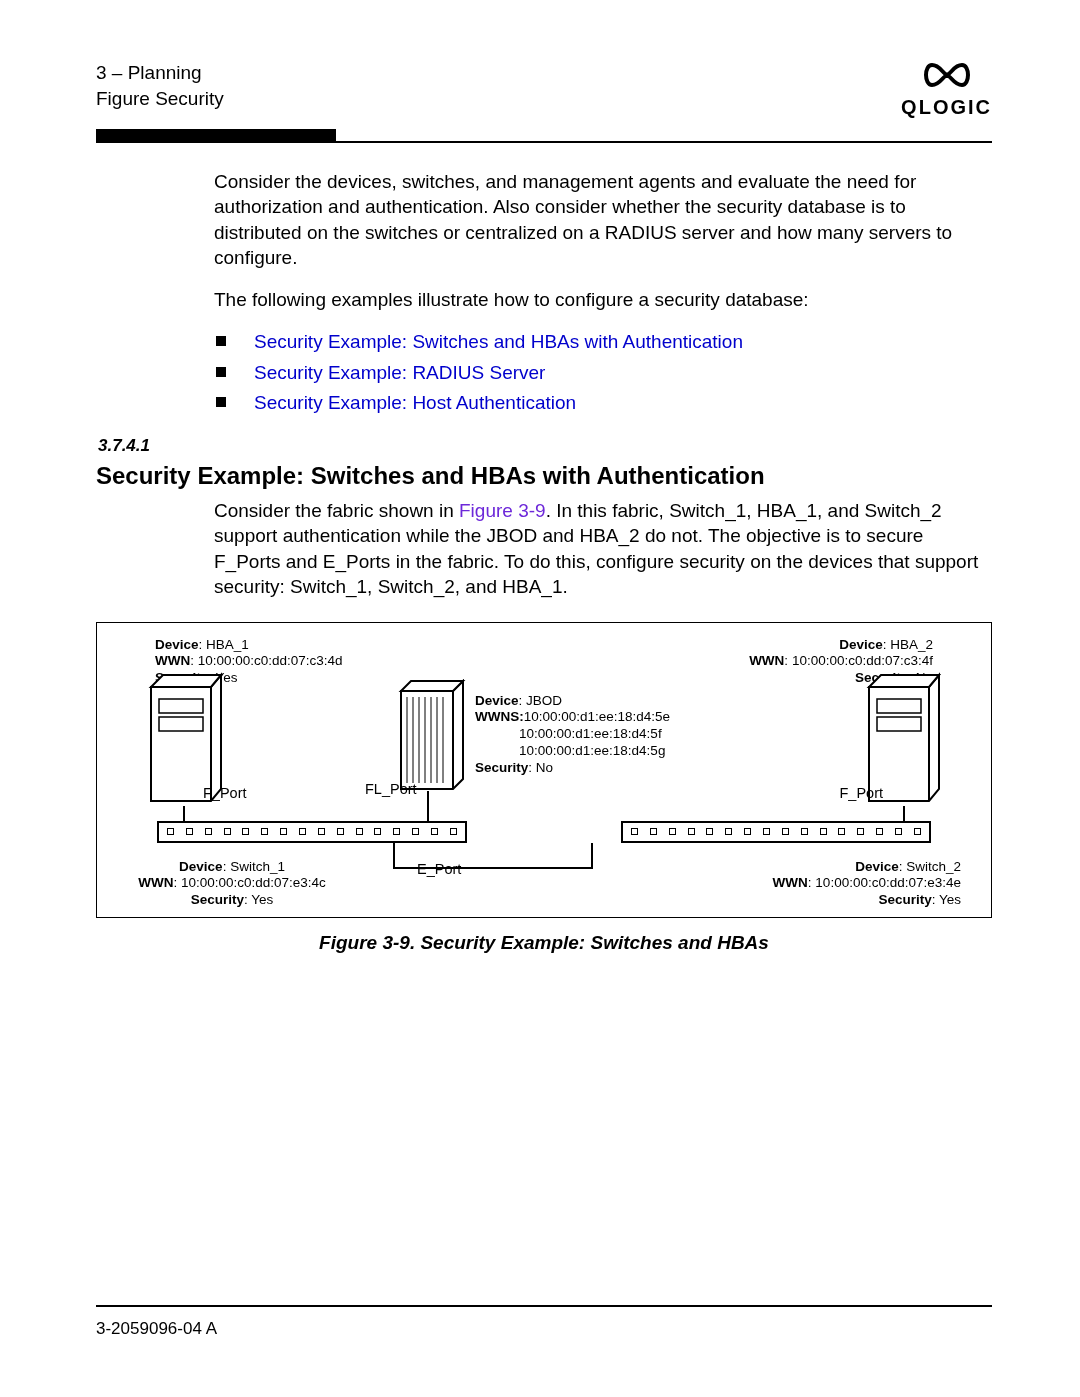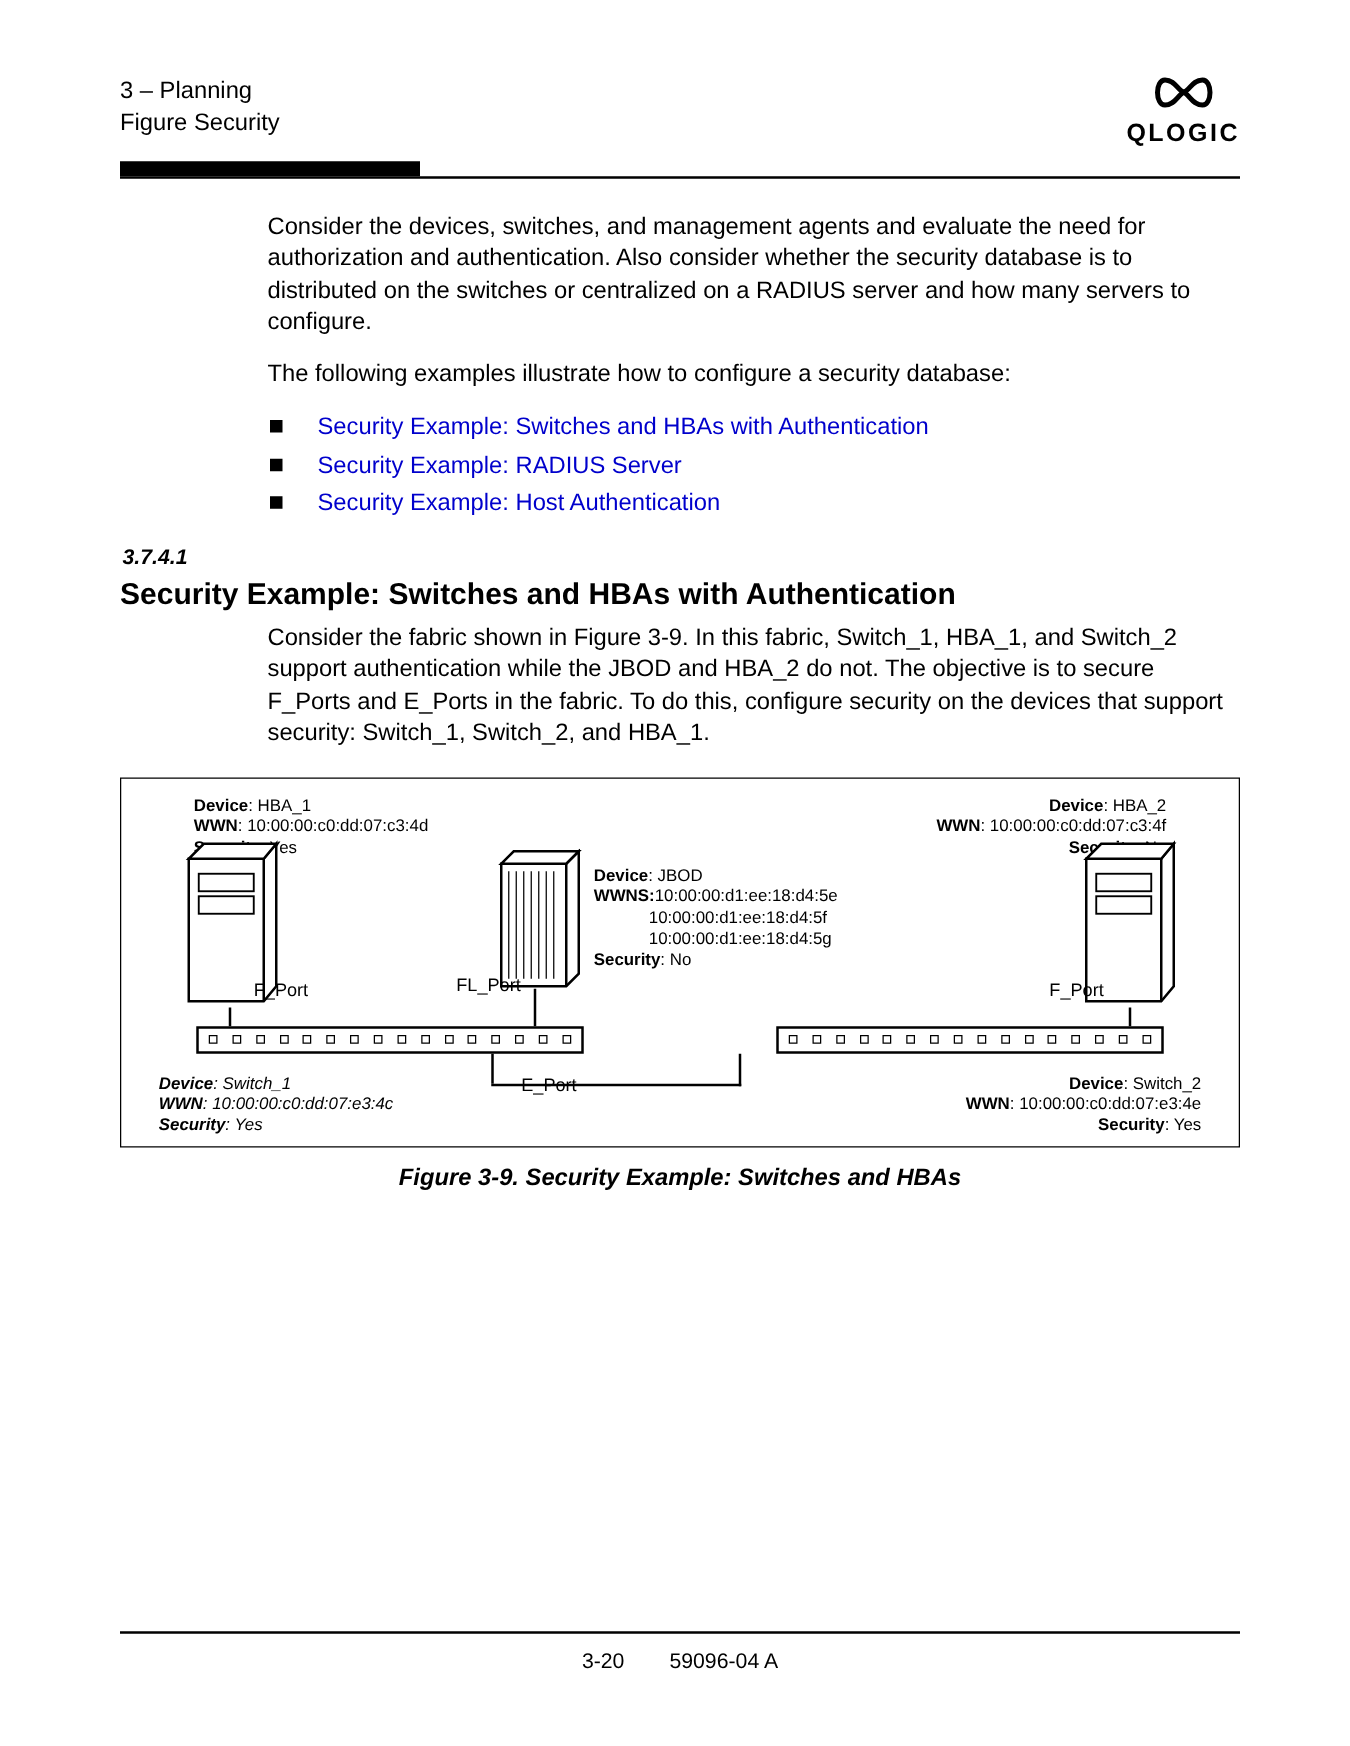--- a/index.html
+++ b/index.html
@@ -15,25 +15,25 @@
   .rule-thick { position: absolute; left: 0; top: 0; width: 240px; height: 12px; background: #000; }
   .content { margin-top: 26px; }
   .indent { margin-left: 118px; }
   .para { font-size: 19px; line-height: 1.34; margin-bottom: 16px; }
   .bullets { margin-left: 120px; }
   .bullet-row { display: flex; align-items: flex-start; font-size: 19px; line-height: 1.5; margin-bottom: 2px; }
   .sq { width: 10px; height: 10px; background: #000; margin-top: 8px; margin-right: 28px; flex: 0 0 10px; }
   .link { color: #0000cc; }
   .secnum { font-size: 17px; font-style: italic; font-weight: 700; margin-top: 18px; margin-left: 2px; }
   .h2 { font-size: 24px; font-weight: 700; margin-top: 6px; margin-bottom: 8px; }
-  .fig-link { color: #000000; }
+  .fig-link { color: #6d28d9; }
   .figure { border: 1.5px solid #000; margin-top: 22px; height: 296px; position: relative; width: 100%; }
   .caption { text-align: center; font-size: 19px; font-style: italic; font-weight: 700; margin-top: 14px; }
   .footer-rule { position: absolute; left: 96px; right: 88px; bottom: 90px; height: 2px; background: #000; }
-  .footer { position: absolute; left: 96px; right: 88px; bottom: 58px; display: flex; justify-content: center; font-size: 17px; gap: 36px; }
+  .footer { position: absolute; left: 96px; right: 88px; bottom: 58px; display: flex; justify-content: flex-start; font-size: 17px; }
   
   .flabel { position: absolute; font-size: 13.5px; line-height: 1.25; white-space: nowrap; }
   .flabel b { font-weight: 700; }
   .tower { position: absolute; width: 88px; height: 140px; }
   .tower svg, .jbod svg { width: 100%; height: 100%; }
   .jbod { position: absolute; width: 70px; height: 115px; }
   .switch { position: absolute; height: 22px; border: 2.5px solid #000; background: #fff; }
   .ports { position: absolute; inset: 4px 8px; display: flex; justify-content: space-between; align-items: center; }
   .port { width: 7px; height: 7px; border: 1.5px solid #000; }
   .conn { position: absolute; background: #000; }
@@ -195,21 +195,21 @@
             <div class="port"></div>
             <div class="port"></div>
             <div class="port"></div>
         </div>
       </div>
 
       <div class="conn" style="left:296px; top:220px; width:2px; height:24px;"></div>
       <div class="conn" style="left:296px; top:244px; width:200px; height:2px;"></div>
       <div class="conn" style="left:494px; top:220px; width:2px; height:26px;"></div>
 
-      <div class="flabel" style="left:30px; top:236px; text-align:left; width:210px;font-style:italic;">
+      <div class="flabel" style="left:30px; top:236px; text-align:center; width:210px;">
         <div><b>Device</b>: <span>Switch_1</span></div>
         <div><b>WWN</b>: <span>10:00:00:c0:dd:07:e3:4c</span></div>
         <div><b>Security</b>: <span>Yes</span></div>
       </div>
 
       <div class="flabel" style="right:30px; top:236px; text-align:right; width:210px;">
         <div><b>Device</b>: <span>Switch_2</span></div>
         <div><b>WWN</b>: <span>10:00:00:c0:dd:07:e3:4e</span></div>
         <div><b>Security</b>: <span>Yes</span></div>
       </div>

